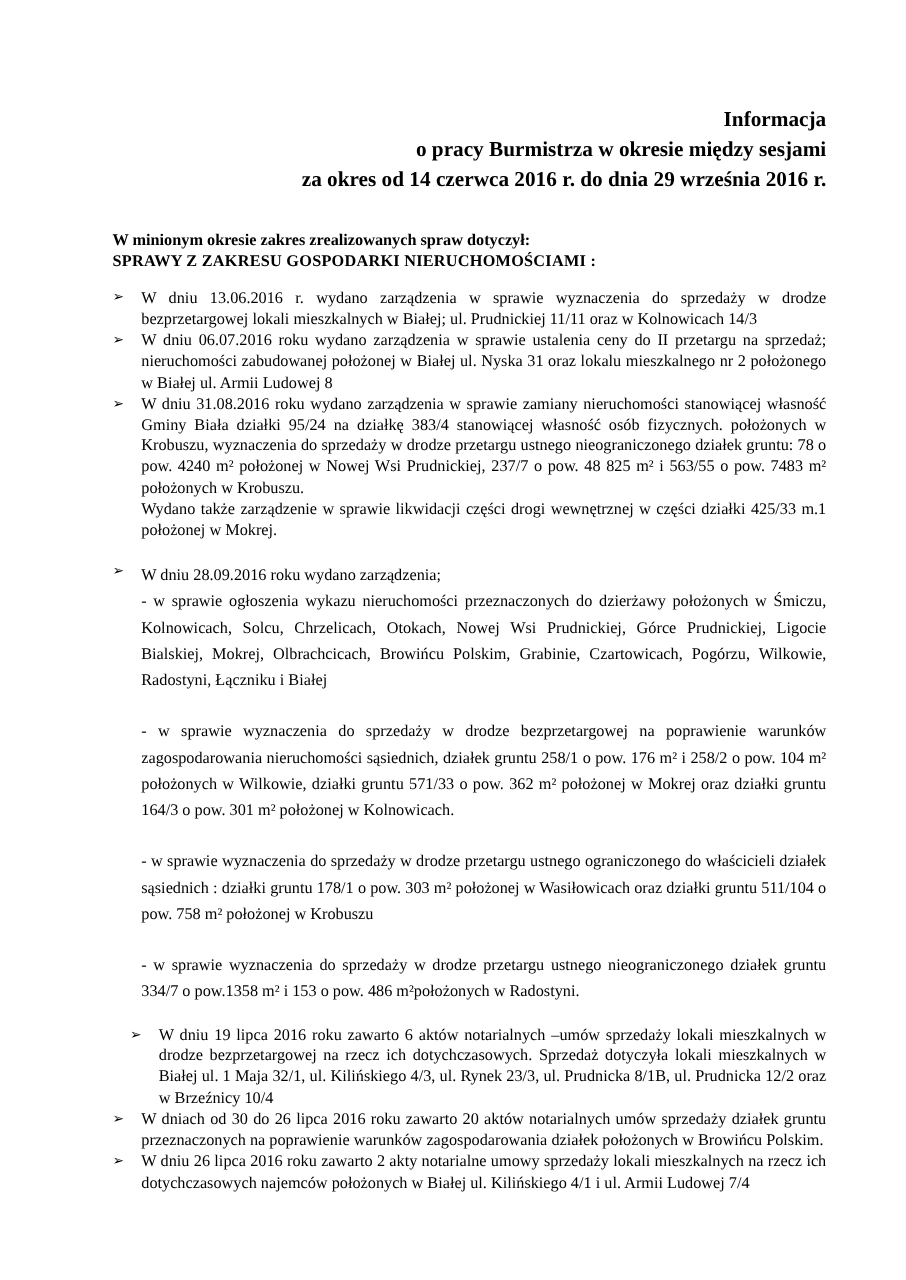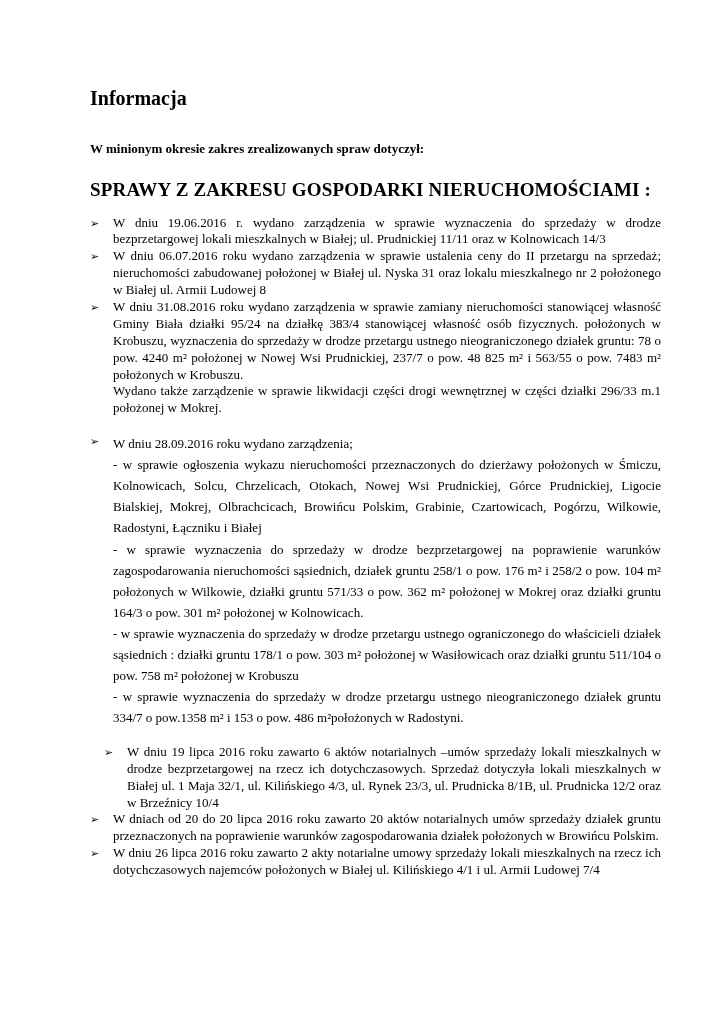--- a/index.html
+++ b/index.html
@@ -12,34 +12,34 @@
     -webkit-font-smoothing: antialiased;
   }
   .page {
     width: 725px;
     height: 1024px;
     background: #ffffff;
     padding: 84px 64px 40px 90px;
     overflow: hidden;
   }
   .title-block {
-    text-align: left;
+    text-align: right;
     font-weight: bold;
-    font-size: 20px;
+    font-size: 17px;
     line-height: 1.4;
   }
   .intro {
     margin-top: 29px;
     font-size: 13px;
     line-height: 1.3;
     font-weight: bold;
   }
   .section-heading {
-    margin-top: 20px;
-    font-size: 19px;
+    margin-top: 0;
+    font-size: 13px;
     font-weight: bold;
     letter-spacing: 0.2px;
     line-height: 1.3;
   }
   .bullet-list {
     margin-top: 12px;
     font-size: 13px;
   }
   .item {
     display: flex;
@@ -54,56 +54,58 @@
     line-height: 17px;
     user-select: none;
   }
   .item-body {
     flex: 1;
     text-align: justify;
     line-height: 1.3;
   }
   .item-body p { text-align: justify; }
   .item-body.wide { line-height: 1.62; font-family: Liberation Serif, serif; }
-  .item-body .spaced { }
+  .item-body .spaced { margin-top: 20px; }
 </style>
 </head>
 <body>
 
 <div class="page">
 
   <div class="title-block">
     <div>Informacja</div>
+    <div>o pracy Burmistrza w okresie między sesjami</div>
+    <div>za okres od  14 czerwca 2016 r.  do dnia 29 września 2016 r.</div>
   </div>
 
   <p class="intro">W minionym okresie zakres zrealizowanych spraw dotyczył:</p>
 
   <p class="section-heading">SPRAWY Z ZAKRESU   GOSPODARKI  NIERUCHOMOŚCIAMI :</p>
 
   <div class="bullet-list">
 
     <div class="item">
       <span class="bullet">➢</span>
       <div class="item-body">
-        <p>W dniu 19.06.2016 r. wydano zarządzenia w sprawie wyznaczenia do sprzedaży w drodze bezprzetargowej lokali mieszkalnych w Białej; ul. Prudnickiej 11/11 oraz w Kolnowicach 14/3</p>
+        <p>W dniu 13.06.2016 r. wydano zarządzenia w sprawie wyznaczenia do sprzedaży w drodze bezprzetargowej lokali mieszkalnych w Białej; ul. Prudnickiej 11/11 oraz w Kolnowicach 14/3</p>
       </div>
     </div>
 
     <div class="item">
       <span class="bullet">➢</span>
       <div class="item-body">
         <p>W dniu 06.07.2016 roku wydano zarządzenia w sprawie ustalenia ceny do II przetargu na sprzedaż; nieruchomości zabudowanej położonej w Białej ul. Nyska 31 oraz lokalu mieszkalnego nr 2 położonego w Białej ul. Armii Ludowej 8</p>
       </div>
     </div>
 
     <div class="item">
       <span class="bullet">➢</span>
       <div class="item-body">
         <p>W dniu 31.08.2016 roku wydano zarządzenia w sprawie zamiany nieruchomości stanowiącej własność Gminy Biała działki 95/24 na działkę 383/4 stanowiącej własność osób fizycznych. położonych w Krobuszu, wyznaczenia do sprzedaży w drodze przetargu ustnego nieograniczonego działek gruntu: 78 o pow. 4240 m² położonej w Nowej Wsi Prudnickiej, 237/7 o pow. 48 825 m²  i 563/55 o pow. 7483 m² położonych w Krobuszu.</p>
-        <p>Wydano także zarządzenie w sprawie likwidacji części drogi wewnętrznej w części działki 296/33 m.1 położonej w Mokrej.</p>
+        <p>Wydano także zarządzenie w sprawie likwidacji części drogi wewnętrznej w części działki 425/33 m.1 położonej w Mokrej.</p>
       </div>
     </div>
 
     <div class="item gap-top">
       <span class="bullet">➢</span>
       <div class="item-body wide">
         <p>W dniu 28.09.2016 roku wydano zarządzenia;</p>
         <p>- w sprawie ogłoszenia wykazu nieruchomości przeznaczonych do dzierżawy położonych w Śmiczu, Kolnowicach, Solcu, Chrzelicach, Otokach, Nowej Wsi Prudnickiej, Górce Prudnickiej, Ligocie Bialskiej, Mokrej, Olbrachcicach, Browińcu Polskim, Grabinie, Czartowicach, Pogórzu, Wilkowie, Radostyni, Łączniku i Białej</p>
         <p class="spaced">- w sprawie wyznaczenia do sprzedaży w drodze bezprzetargowej na poprawienie warunków zagospodarowania nieruchomości sąsiednich, działek gruntu 258/1 o pow. 176 m² i 258/2 o pow. 104 m²  położonych w Wilkowie, działki gruntu 571/33 o pow. 362 m² położonej w Mokrej oraz działki gruntu 164/3 o pow. 301 m² położonej w Kolnowicach.</p>
         <p class="spaced">- w sprawie wyznaczenia do sprzedaży w drodze przetargu ustnego ograniczonego do właścicieli działek sąsiednich : działki gruntu 178/1 o pow. 303 m² położonej w Wasiłowicach oraz działki gruntu 511/104 o pow. 758 m² położonej w Krobuszu</p>
@@ -114,21 +116,21 @@
     <div class="item gap-top sub-indent">
       <span class="bullet">➢</span>
       <div class="item-body">
         <p>W dniu 19 lipca 2016 roku zawarto 6 aktów notarialnych –umów sprzedaży lokali mieszkalnych w drodze bezprzetargowej na rzecz ich dotychczasowych. Sprzedaż dotyczyła lokali mieszkalnych w Białej ul. 1 Maja 32/1, ul. Kilińskiego 4/3, ul. Rynek 23/3, ul. Prudnicka 8/1B, ul. Prudnicka 12/2 oraz w Brzeźnicy 10/4</p>
       </div>
     </div>
 
     <div class="item">
       <span class="bullet">➢</span>
       <div class="item-body">
-        <p>W dniach od 20 do 20 lipca 2016 roku zawarto 20 aktów notarialnych umów sprzedaży działek gruntu przeznaczonych na poprawienie warunków zagospodarowania działek położonych w Browińcu Polskim.</p>
+        <p>W dniach od 30 do 26 lipca 2016 roku zawarto 20 aktów notarialnych umów sprzedaży działek gruntu przeznaczonych na poprawienie warunków zagospodarowania działek położonych w Browińcu Polskim.</p>
       </div>
     </div>
 
     <div class="item">
       <span class="bullet">➢</span>
       <div class="item-body">
         <p>W dniu 26 lipca 2016 roku zawarto 2  akty notarialne umowy sprzedaży lokali mieszkalnych  na rzecz ich dotychczasowych najemców położonych w Białej ul. Kilińskiego 4/1 i ul. Armii Ludowej 7/4</p>
       </div>
     </div>
 

